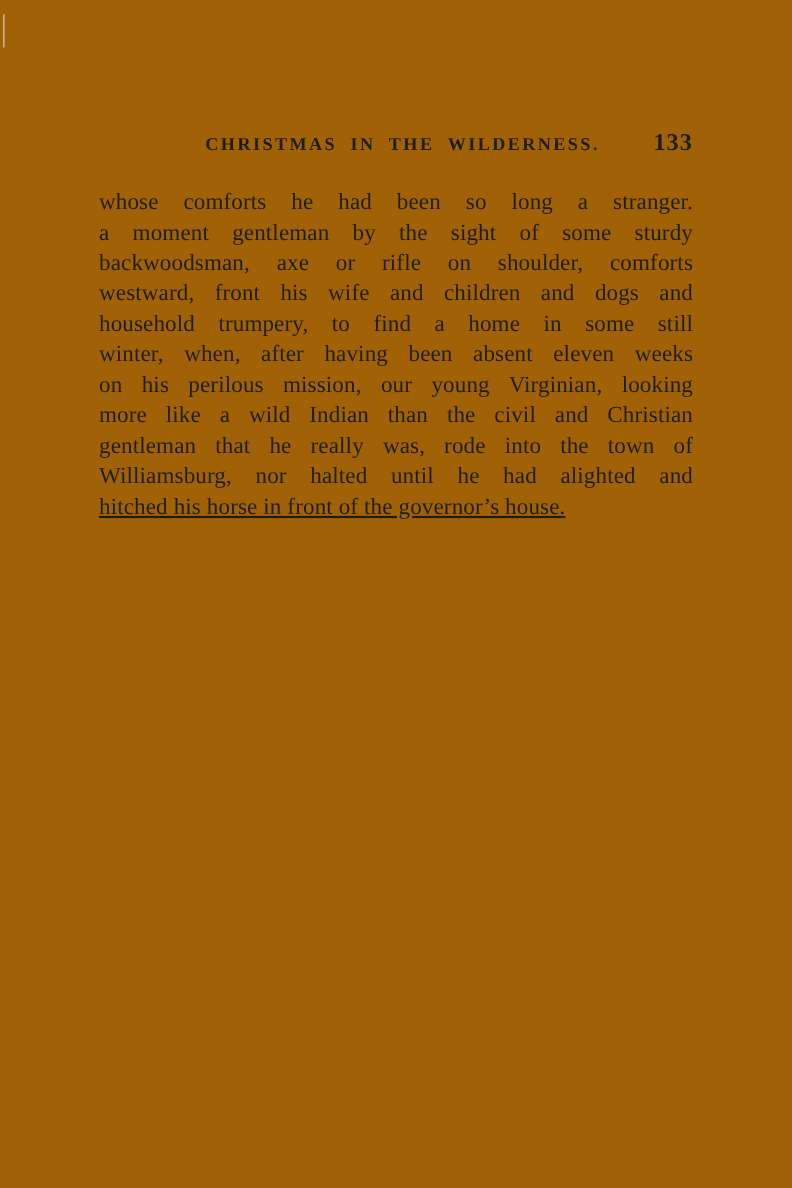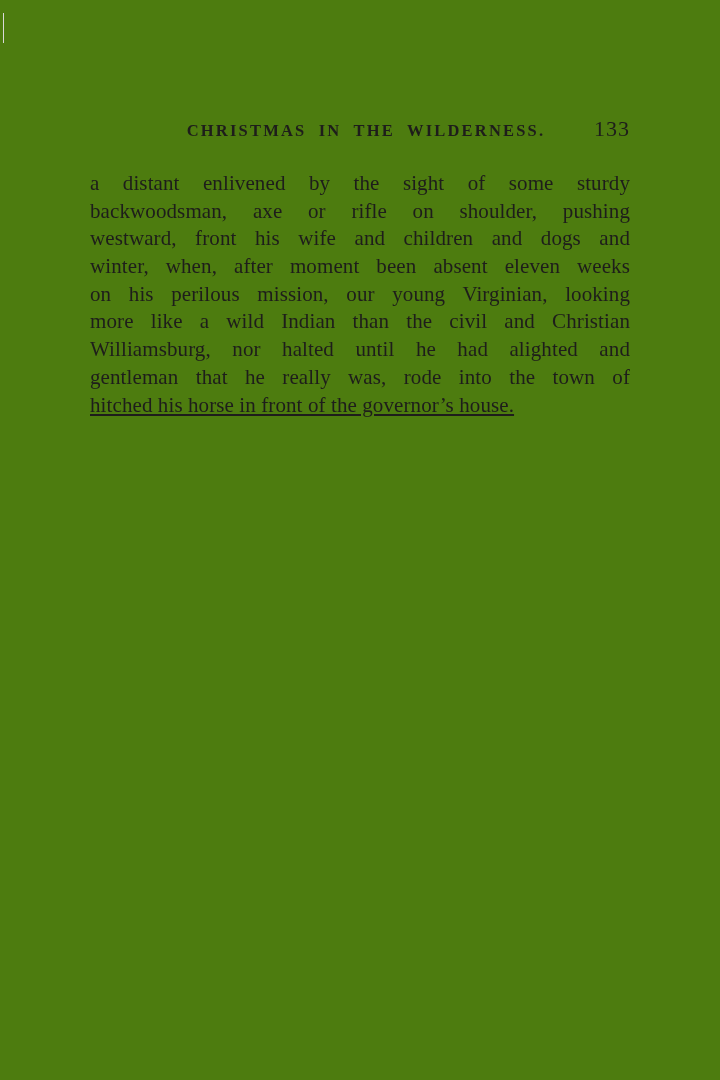--- a/index.html
+++ b/index.html
@@ -4,21 +4,21 @@
 <style>
   html, body {
     margin: 0;
     padding: 0;
     background: #ffffff;
   }
   .page {
     position: relative;
     width: 720px;
     height: 1080px;
-    background: #4d7c0f;
+    background: #a16207;
     overflow: hidden;
     font-family: "Liberation Serif", "DejaVu Serif", serif;
     color: #1e1d1b;
   }
   .running-header {
     position: absolute;
     left: 90px;
     top: 118px;
     width: 540px;
     height: 24px;
@@ -36,20 +36,21 @@
     transform: translateX(6px);
     white-space: nowrap;
   }
   .running-header .pagenum {
     position: absolute;
     right: 0;
     top: 0;
     font-size: 22px;
     line-height: 22px;
     letter-spacing: 1px;
+    font-weight: bold;
   }
   .page-text {
     position: absolute;
     left: 90px;
     top: 170px;
     width: 540px;
     font-size: 21px;
     letter-spacing: 0.1px;
   }
   .page-text .line {
@@ -76,23 +77,25 @@
 </head>
 <body>
 
 <div class="page">
   <div class="scan-artifact"></div>
   <div class="running-header">
     <span class="title">CHRISTMAS IN THE WILDERNESS.</span>
     <span class="pagenum">133</span>
   </div>
   <div class="page-text">
-      <div class="line">a distant enlivened by the sight of some sturdy</div>
-      <div class="line">backwoodsman, axe or rifle on shoulder, pushing</div>
+      <div class="line">whose comforts he had been so long a stranger.</div>
+      <div class="line">a moment gentleman by the sight of some sturdy</div>
+      <div class="line">backwoodsman, axe or rifle on shoulder, comforts</div>
       <div class="line">westward, front his wife and children and dogs and</div>
-      <div class="line">winter, when, after moment been absent eleven weeks</div>
+      <div class="line">household trumpery, to find a home in some still</div>
+      <div class="line">winter, when, after having been absent eleven weeks</div>
       <div class="line">on his perilous mission, our young Virginian, looking</div>
       <div class="line">more like a wild Indian than the civil and Christian</div>
+      <div class="line">gentleman that he really was, rode into the town of</div>
       <div class="line">Williamsburg, nor halted until he had alighted and</div>
-      <div class="line">gentleman that he really was, rode into the town of</div>
       <div class="line last">hitched his horse in front of the governor’s house.</div>
     </div>
 </div>
 
 </body></html>

